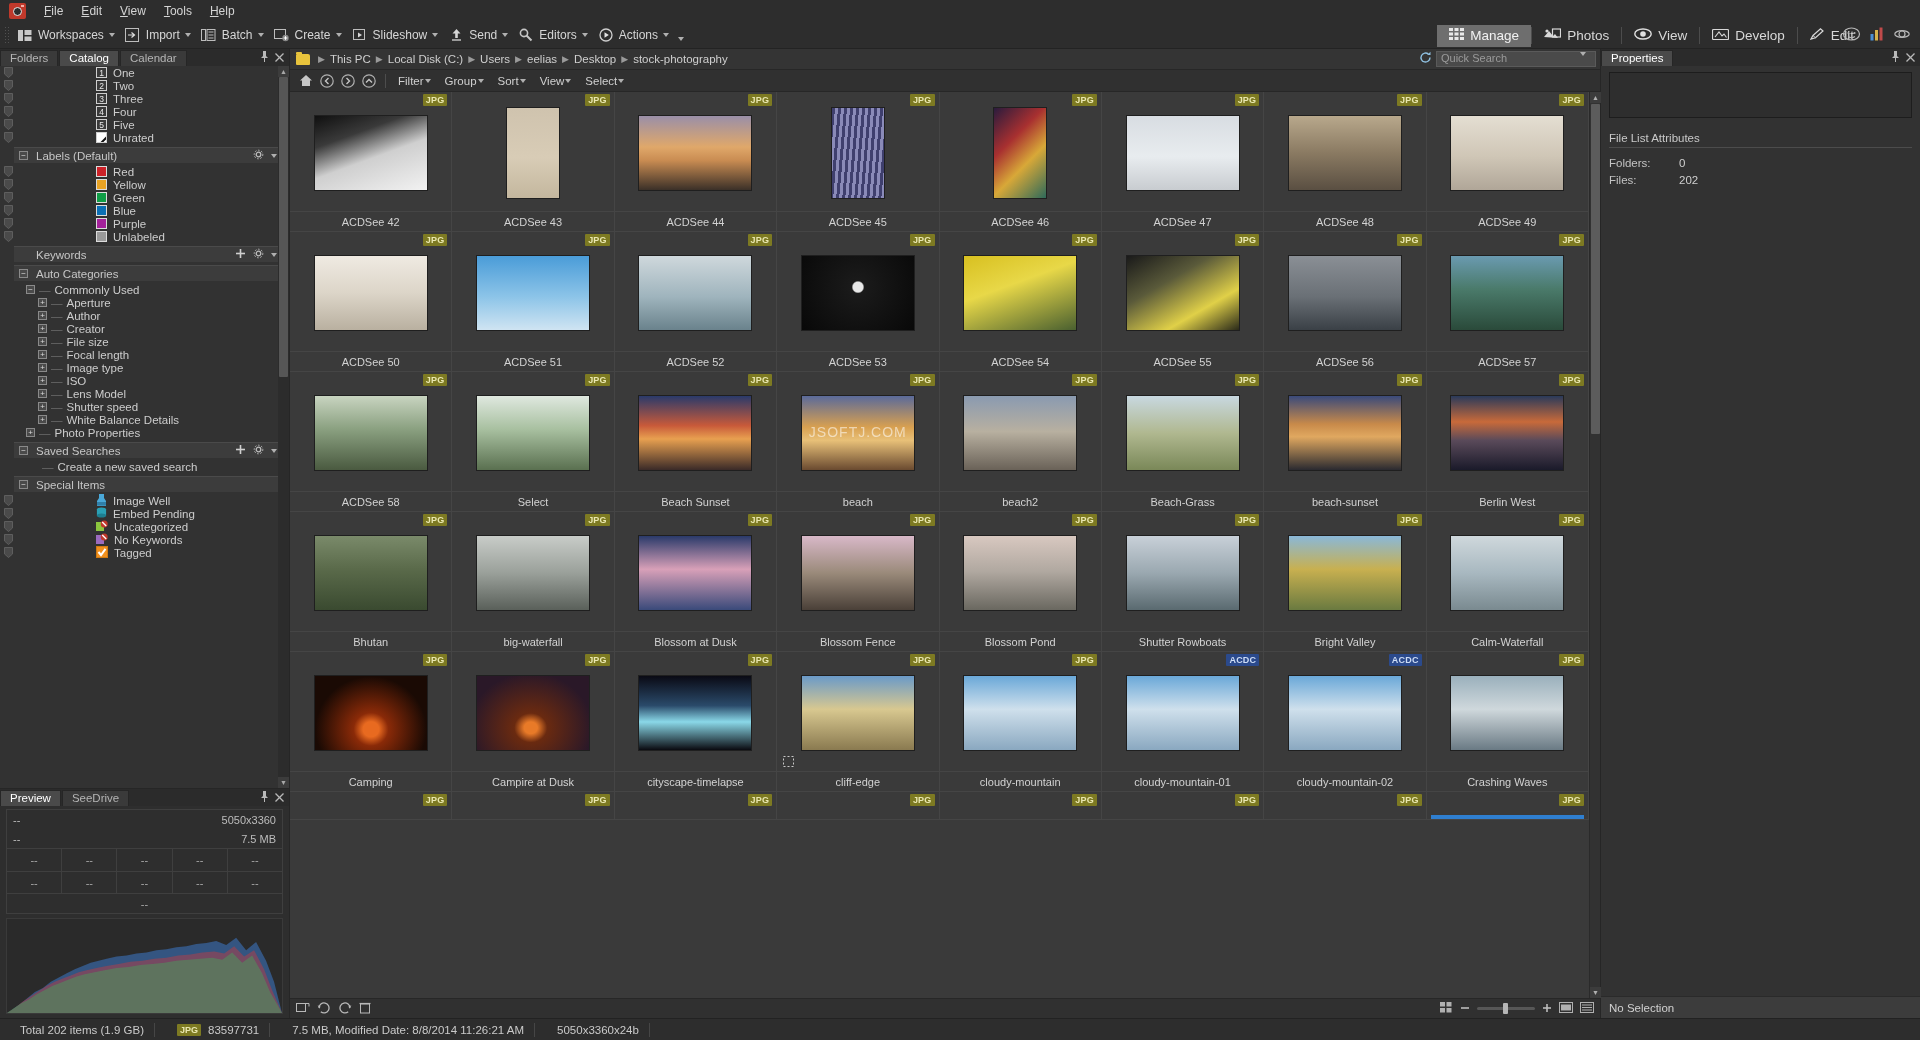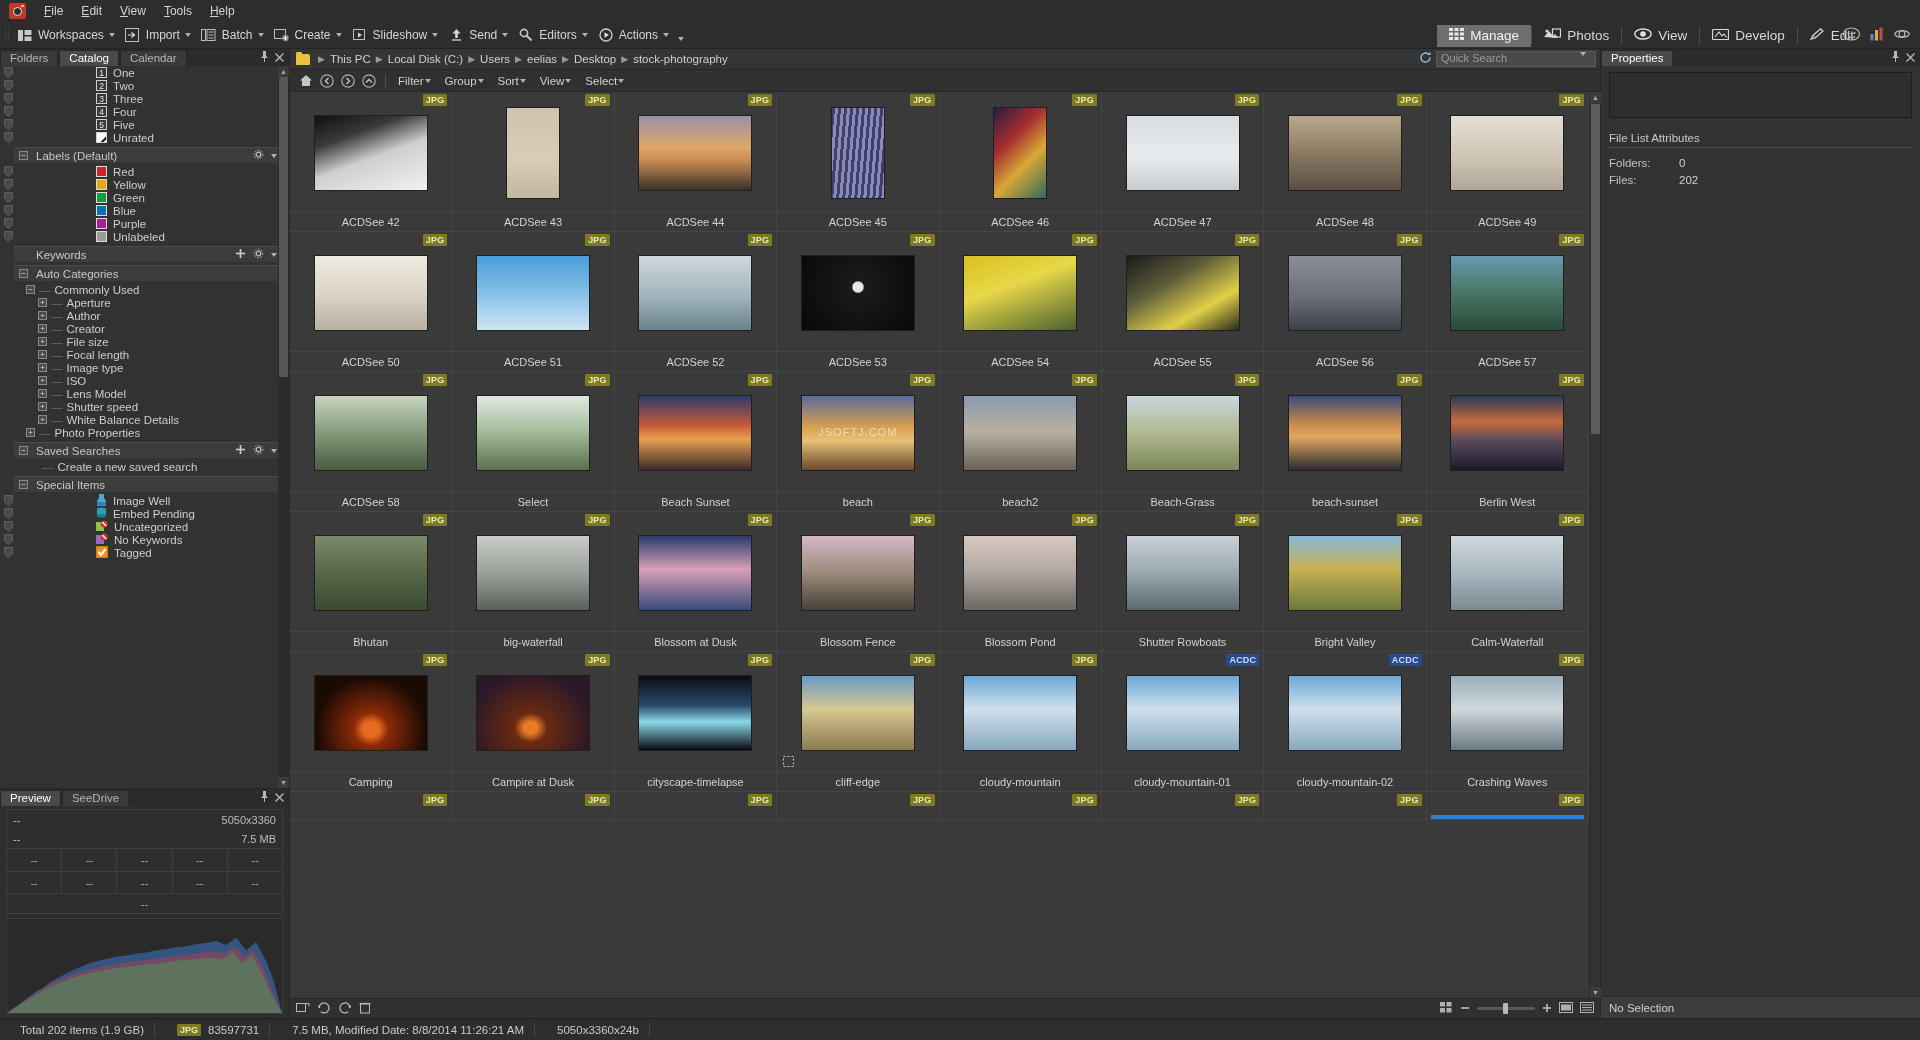--- a/index.html
+++ b/index.html
@@ -158,21 +158,21 @@
     position: relative; padding: 4px 6px 2px 6px; min-height: 0; }
   .badge { position: absolute; top: 2px; right: 4px; font-size: 9px; font-weight: bold;
     padding: 1px 3px; border-radius: 1px; line-height: 10px; letter-spacing: .2px; z-index: 3; }
   .badge.jpg { background: #7d7a22; color: #e9e7b0; }
   .badge.acdc { background: #2b4a8c; color: #cddcf5; }
   .thumb { max-width: 100%; max-height: 100%; border: 0; display: block; }
   .cap { height: 20px; flex: 0 0 20px; display: flex; align-items: center; justify-content: center;
     font-size: 11px; color: #d2d2d2; border-top: 1px solid #454545; overflow: hidden;
     white-space: nowrap; }
   .wm { position: absolute; left: 50%; top: 50%; transform: translate(-50%,-50%);
-    color: rgba(255,255,255,.55); font-size: 11px; letter-spacing: 1px; z-index: 2; pointer-events: none;}
+    color: rgba(255,255,255,.55); font-size: 14px; letter-spacing: 1px; z-index: 2; pointer-events: none;}
   .rot-ico { position: absolute; left: 6px; bottom: 2px; color: #c9c9c9; font-size: 11px; z-index: 3; }
 
   .vscroll { width: 11px; flex: 0 0 11px; background: #323232; position: relative; border-left: 1px solid #2a2a2a;}
   .vscroll .thumbbar { position: absolute; left: 1px; width: 9px; background: #5c5c5c; border-radius: 1px; }
   .vscroll .arrow { position: absolute; left: 0; width: 11px; height: 11px; background: #3c3c3c;
     display: flex; align-items: center; justify-content: center; color: #b0b0b0; font-size: 7px; }
 
   .gridstatus { height: 20px; flex: 0 0 20px; display: flex; align-items: center;
     background: #303030; border-top: 1px solid #272727; padding: 0 6px; gap: 7px; }
   .gs-ico { color: #b8b8b8; font-size: 12px; cursor: default; }

